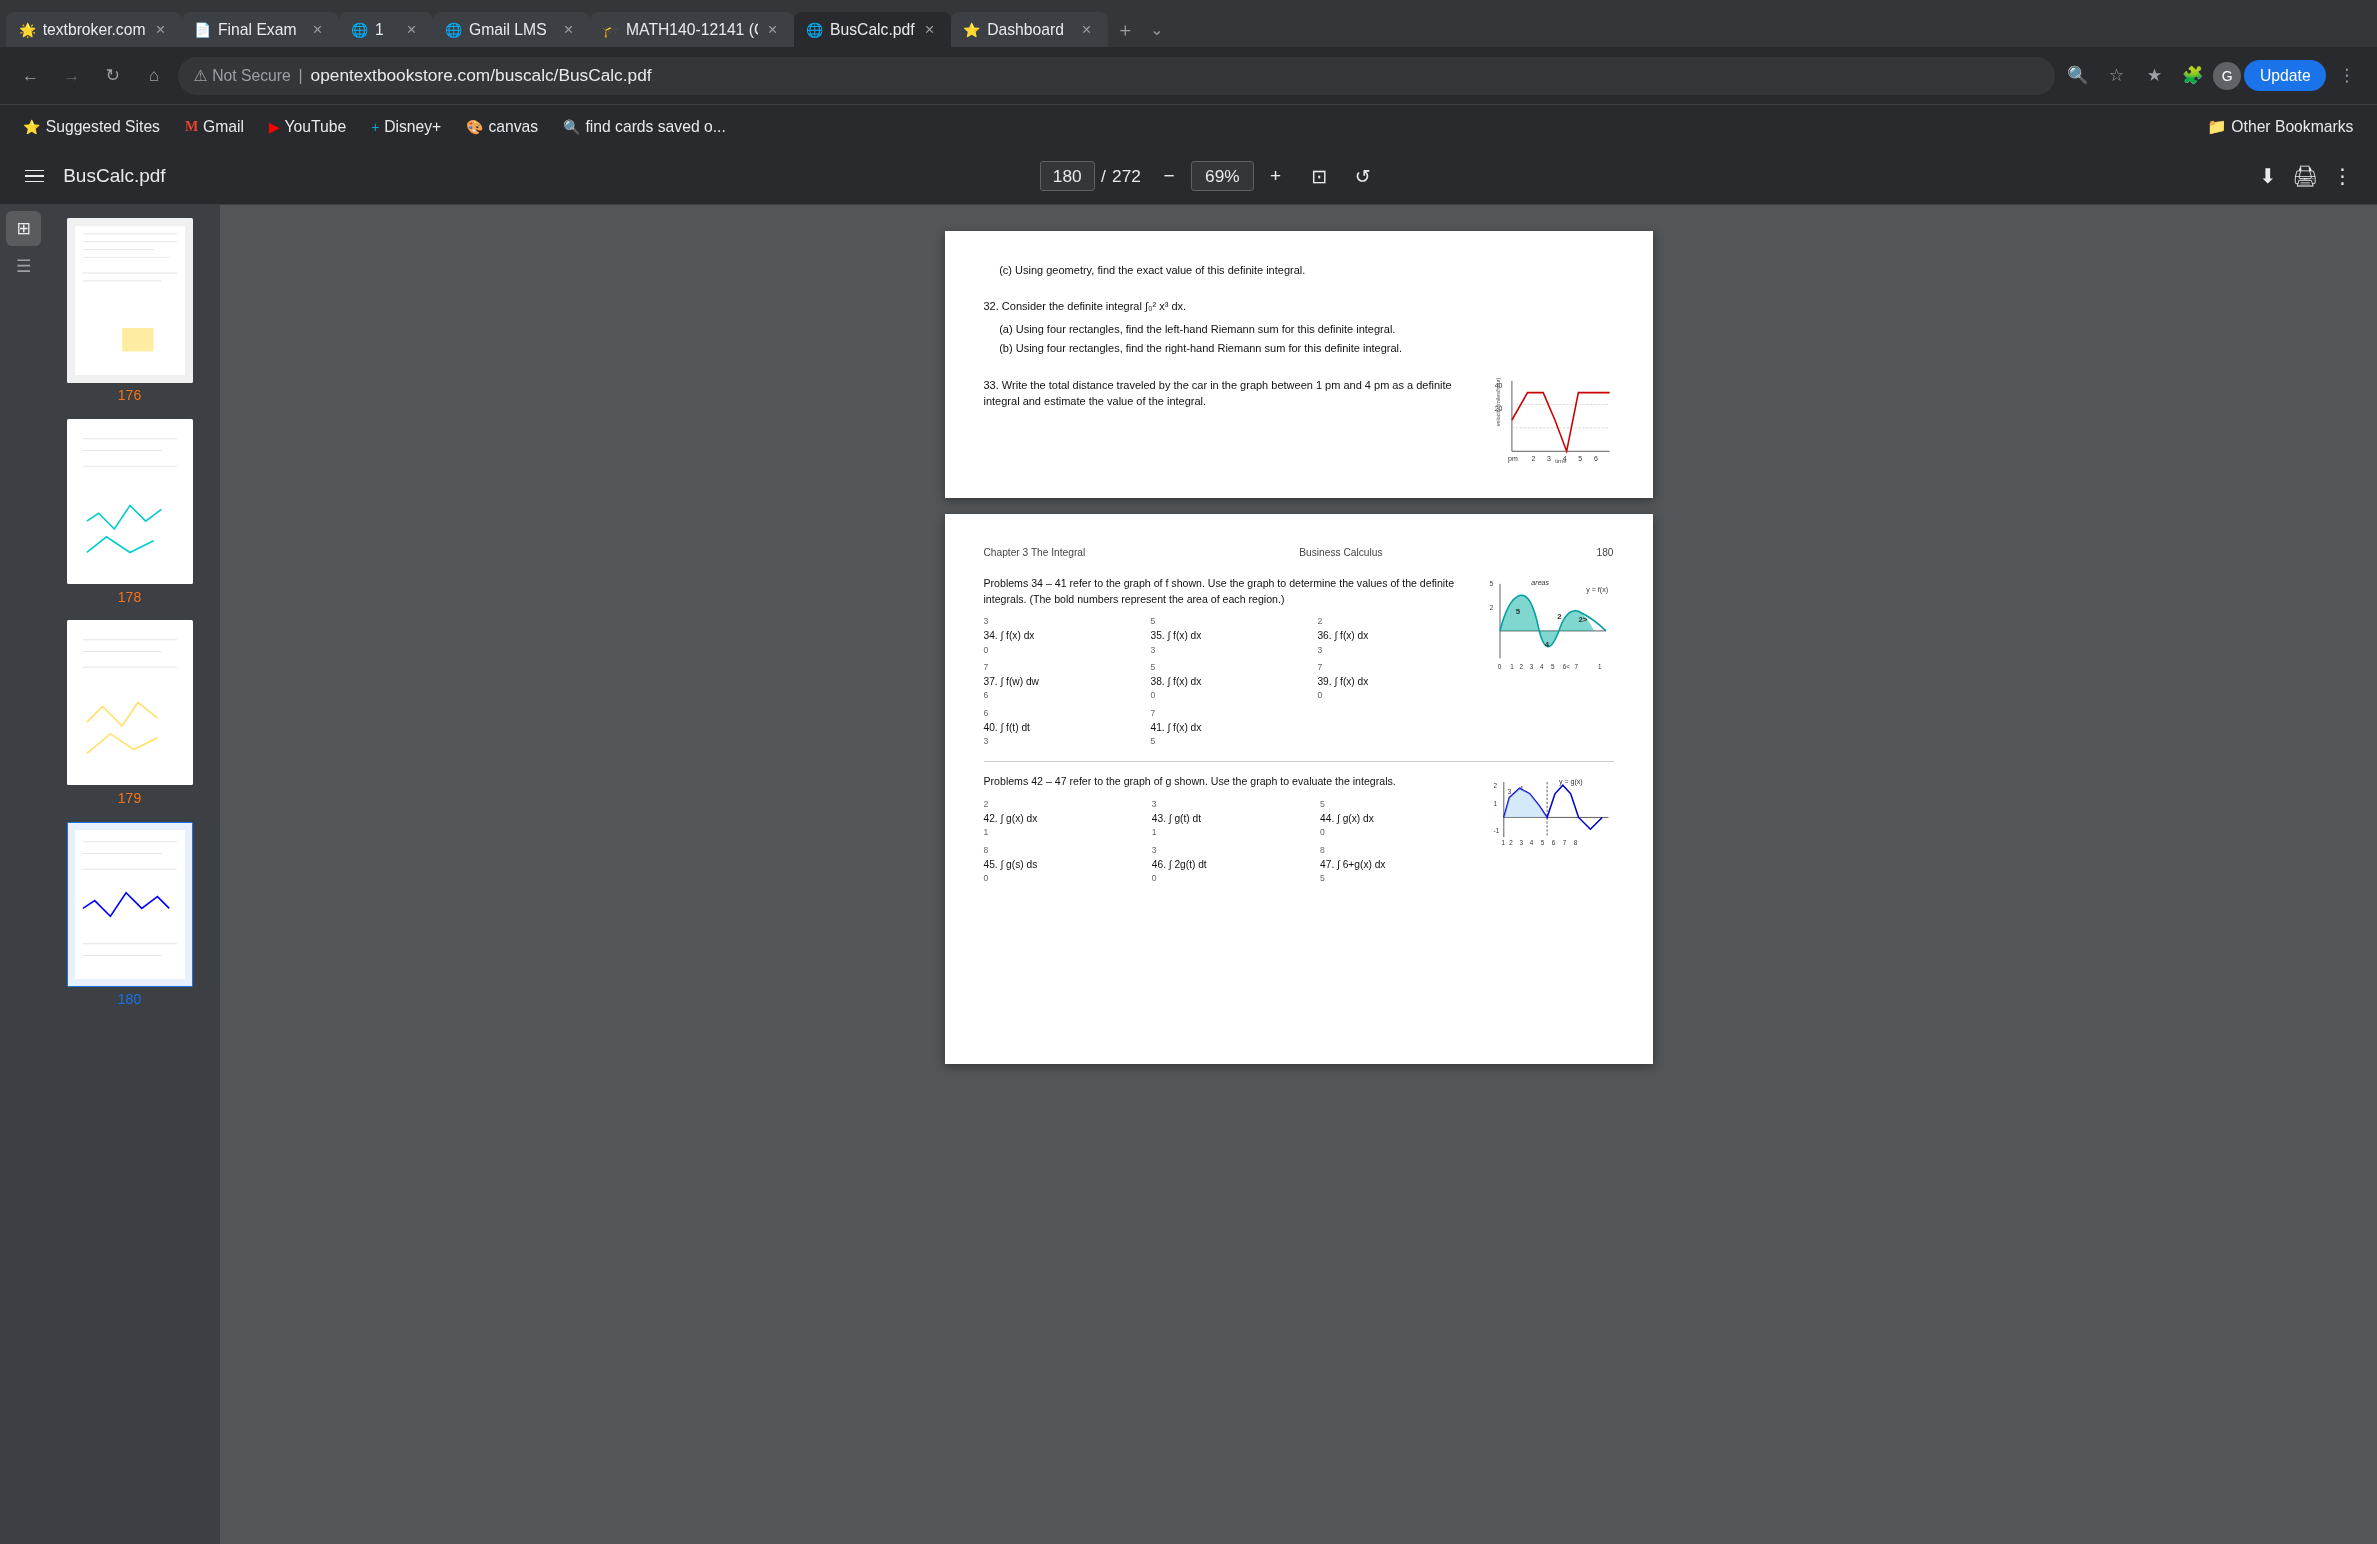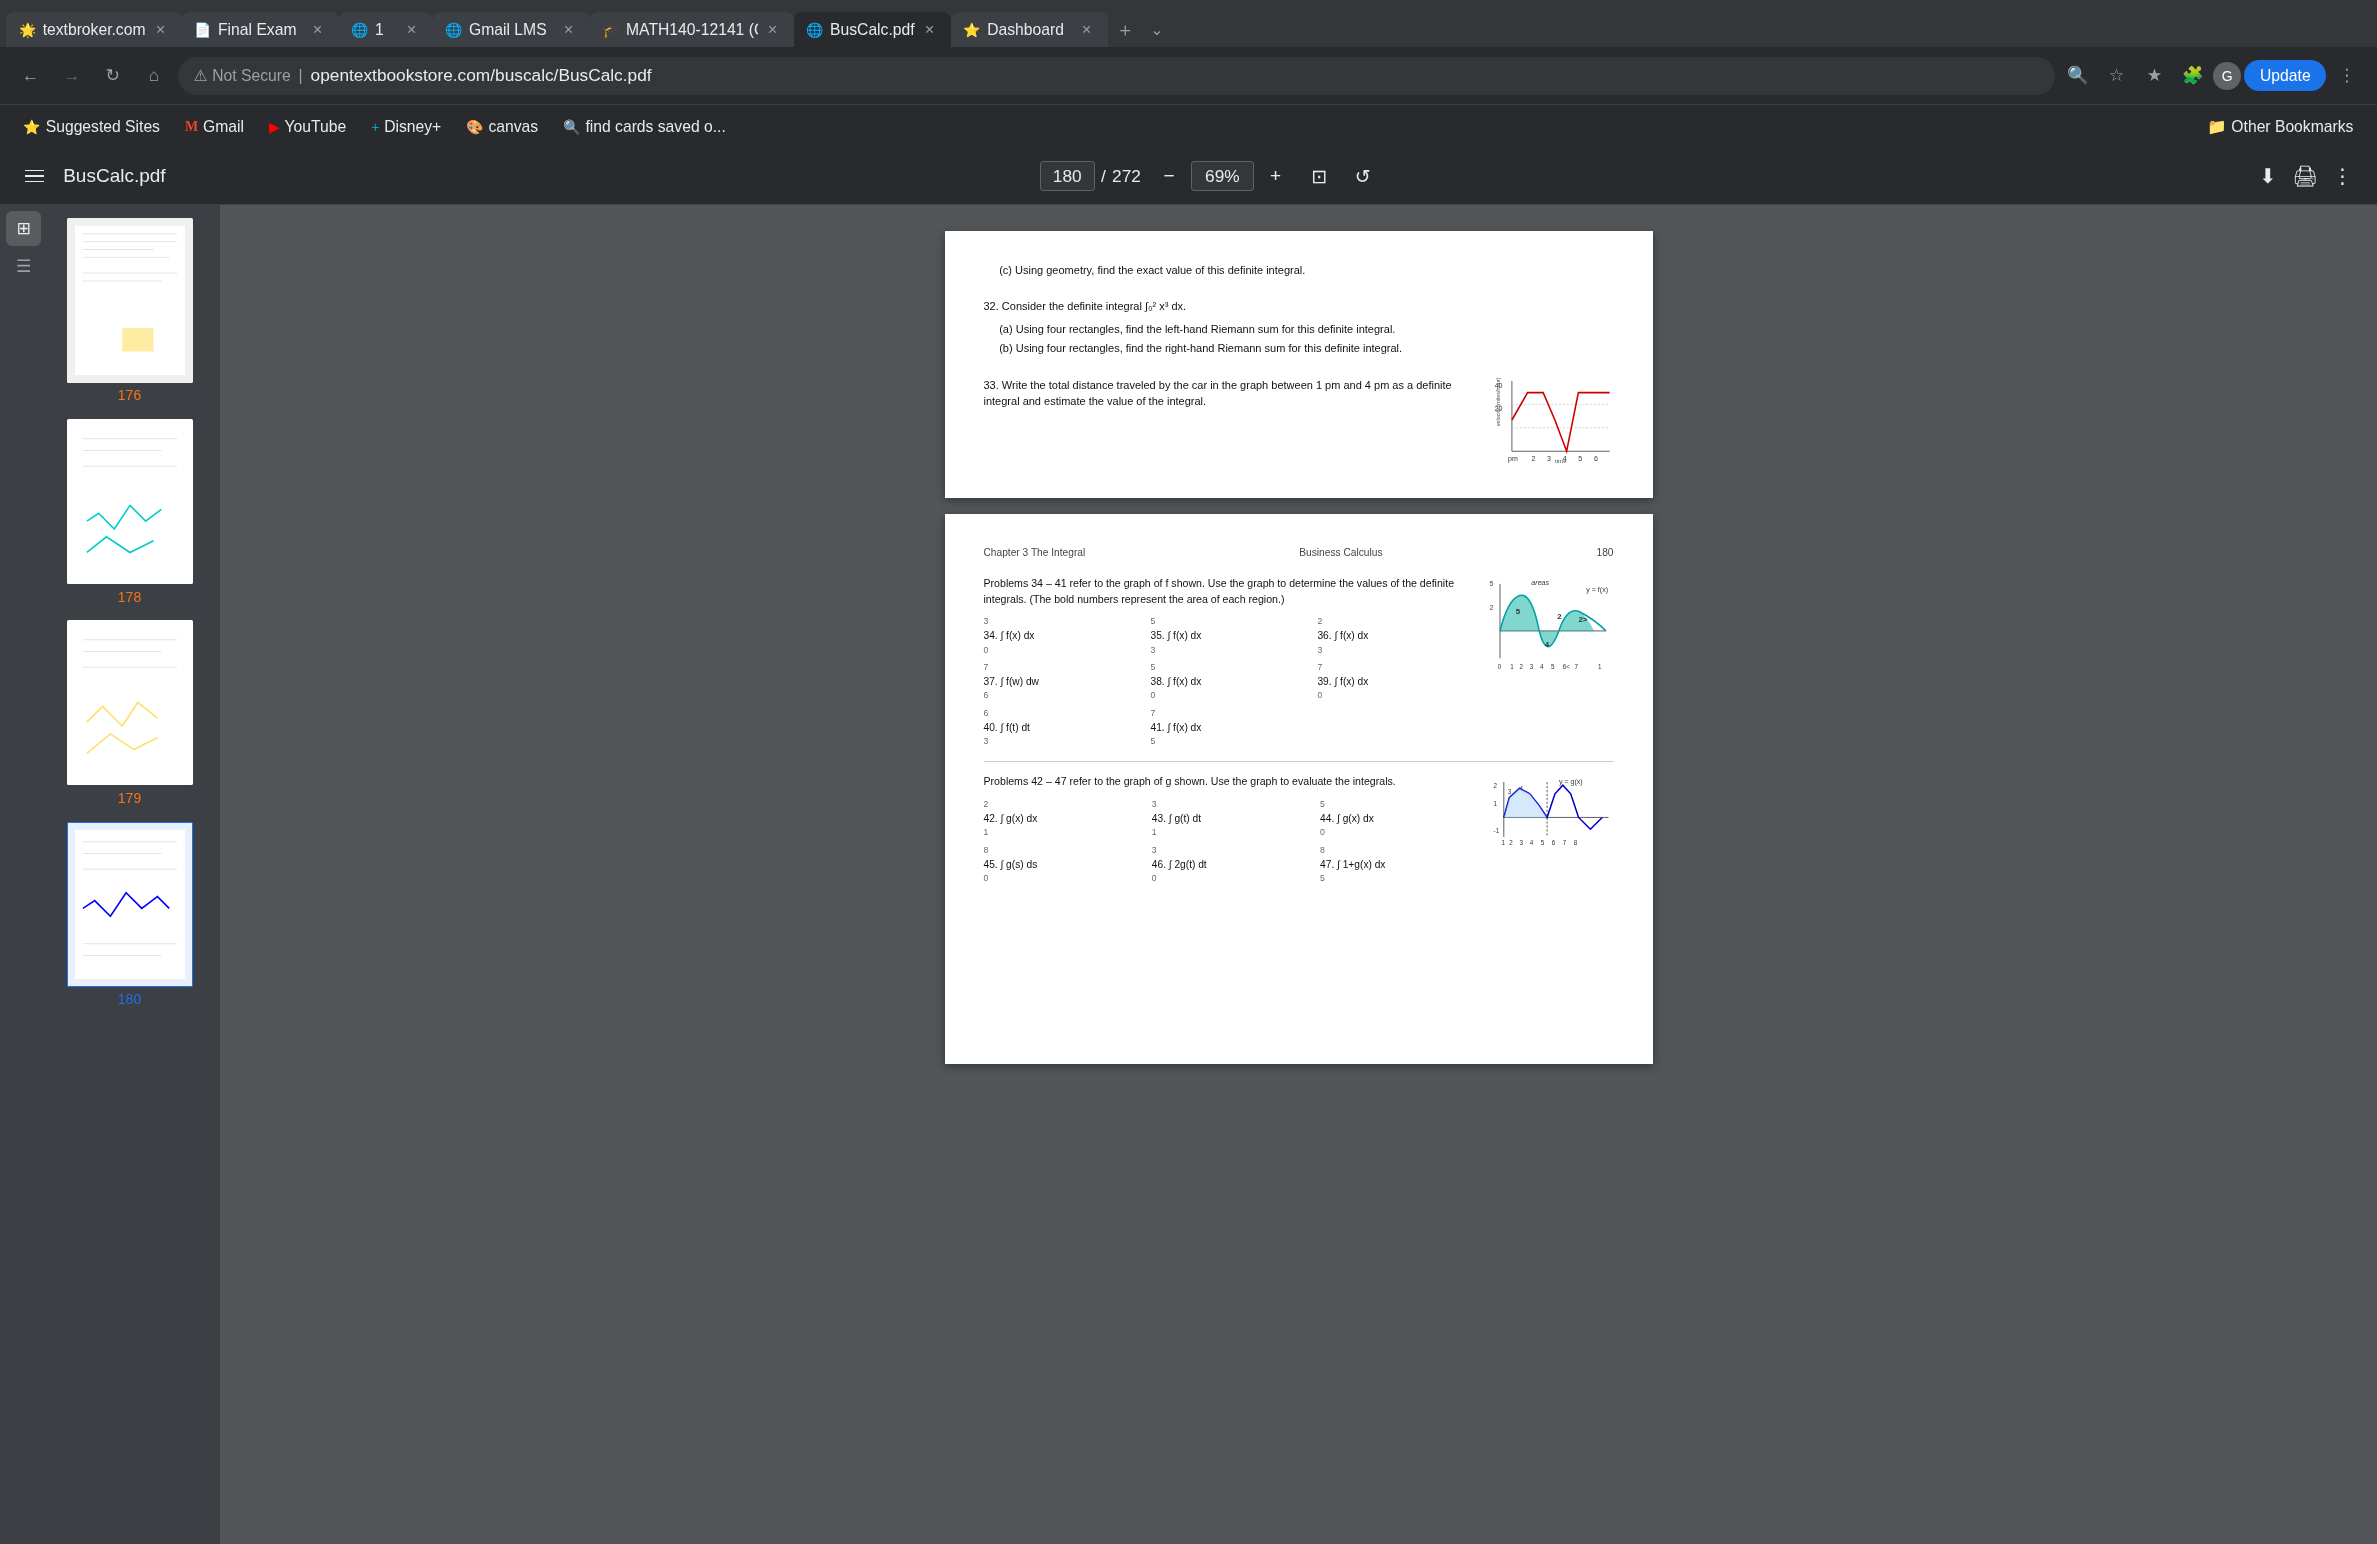--- a/index.html
+++ b/index.html
@@ -694,21 +694,21 @@
                 <div>45. ∫ g(s) ds</div>
                 <div style="font-size:8.6px;color:#666;">0</div>
               </div>
               <div>
                 <div style="font-size:8.6px;color:#666;">3</div>
                 <div>46. ∫ 2g(t) dt</div>
                 <div style="font-size:8.6px;color:#666;">0</div>
               </div>
               <div>
                 <div style="font-size:8.6px;color:#666;">8</div>
-                <div>47. ∫ 1+g(x) dx</div>
+                <div>47. ∫ 6+g(x) dx</div>
                 <div style="font-size:8.6px;color:#666;">5</div>
               </div>
             </div>
           </div>
 
           <div style="flex-shrink:0;width:122px;">
             <svg class="g-svg" xmlns="http://www.w3.org/2000/svg" style="width:122px;height:79px;font-size:14px" viewBox="0 0 155 100" width="122" height="79">
 
               <text x="85" y="12" font-size="9" fill="#333">y = g(x)</text>
 

